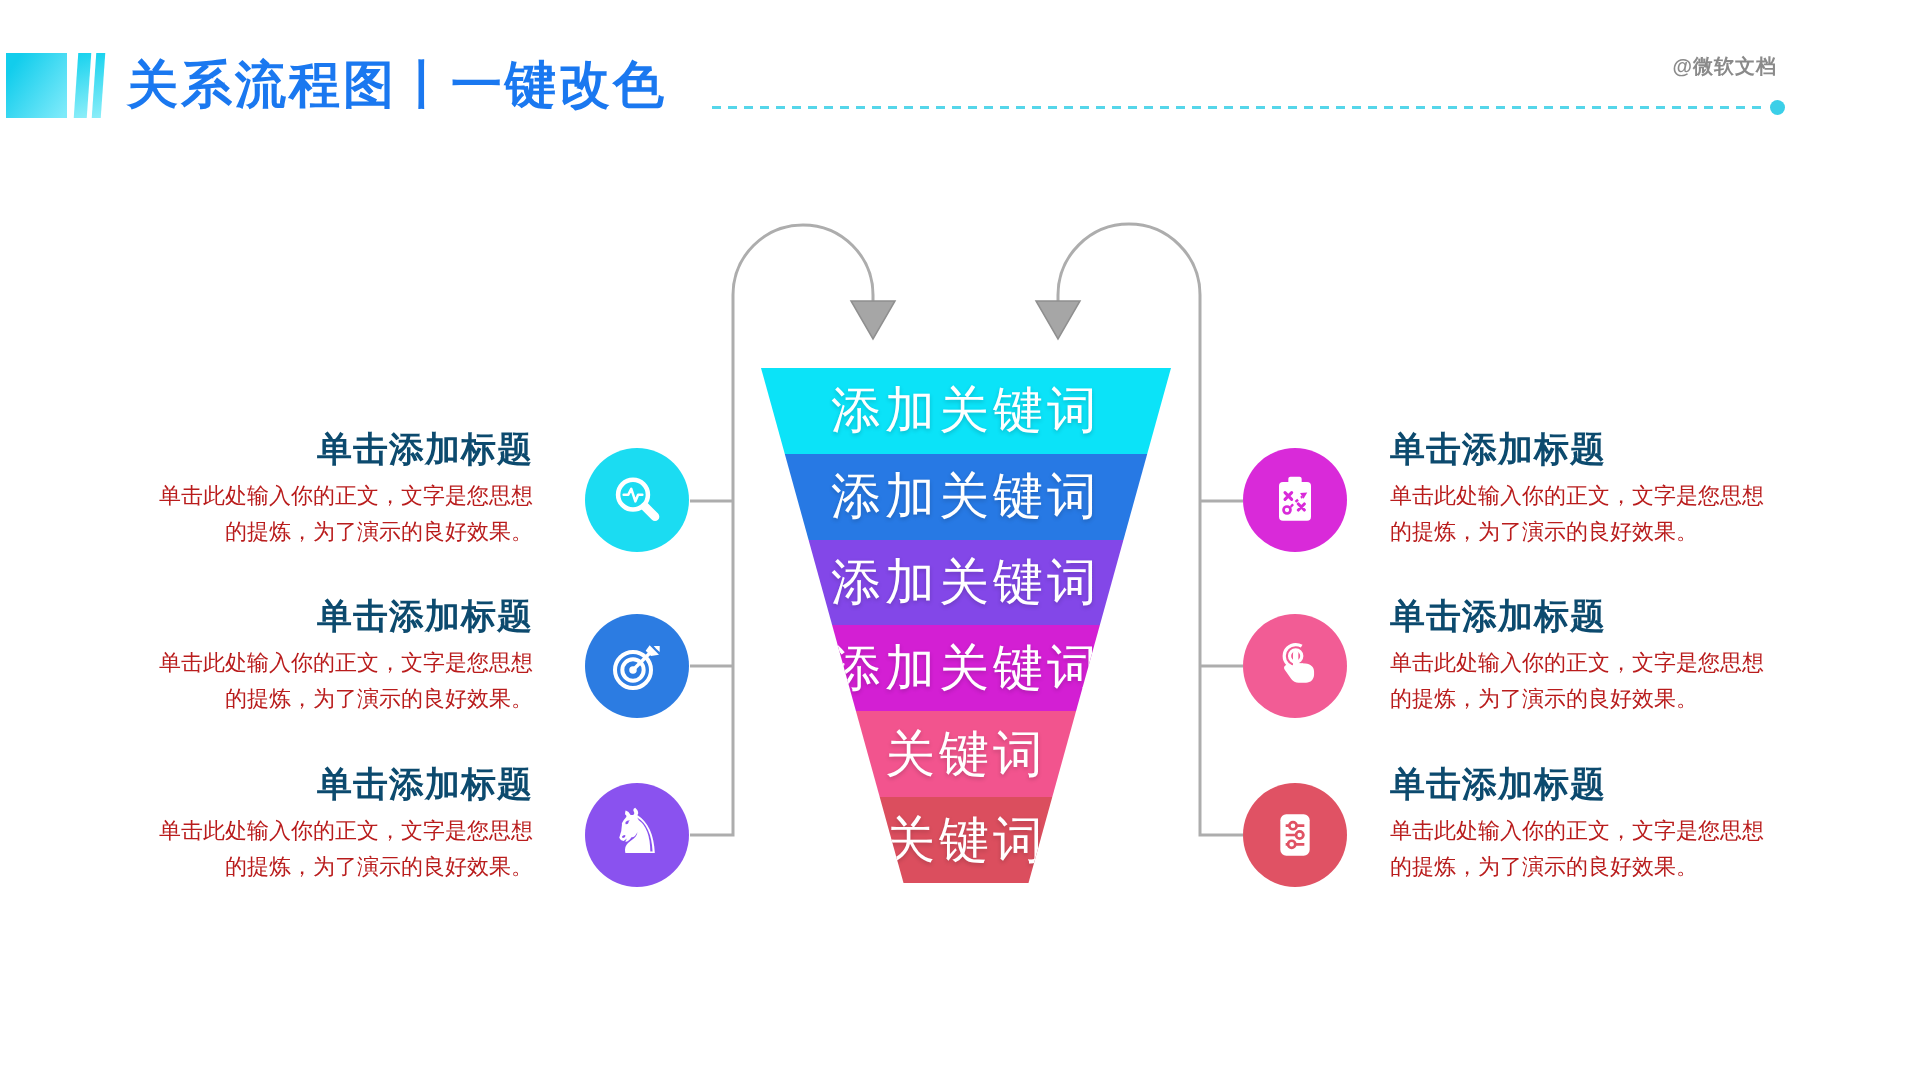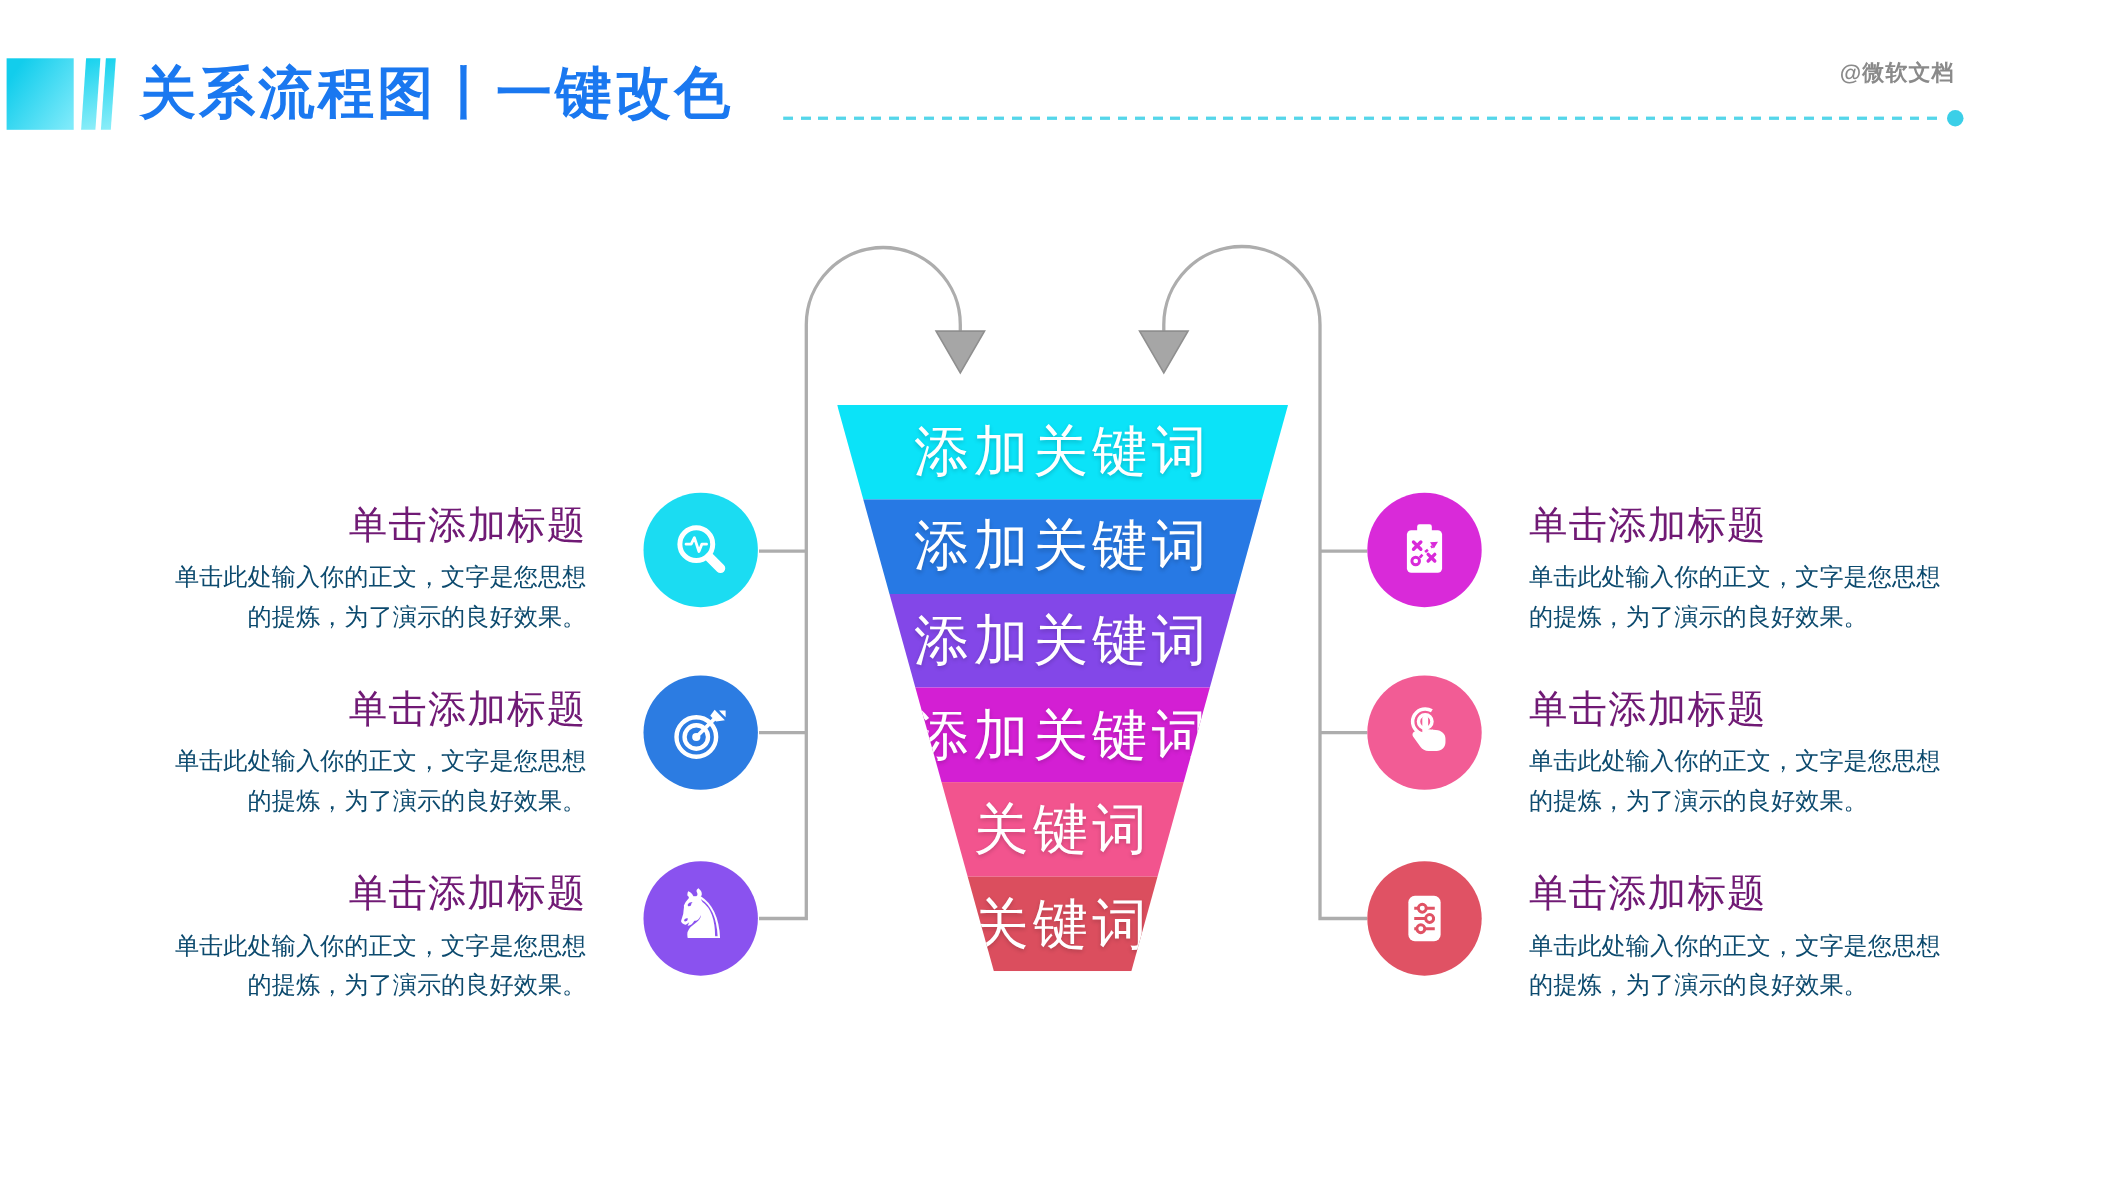--- a/index.html
+++ b/index.html
@@ -31,23 +31,23 @@
   .funnel { position:absolute; left:761px; top:368px; width:410px; height:515px;
     display:flex; flex-direction:column;
     clip-path:polygon(0 0, 100% 0, 65.24% 100%, 34.76% 100%); }
   .band { flex:1; display:flex; align-items:center; justify-content:center; }
   .band-label { color:#ffffff; font-size:50px; font-weight:400; letter-spacing:4px;
     text-shadow:0 2px 4px rgba(0,0,0,0.18); }
   
   .item { position:absolute; width:380px; }
   .item.left  { left:153px; text-align:right; }
   .item.right { left:1390px; text-align:left; }
-  .item-title { font-size:35px; font-weight:400; color:#701a75; letter-spacing:1px;
-    line-height:42px; margin-bottom:8px;margin-top:29px; }
-  .item-body { font-size:22px; color:#0c4a6e; line-height:36px; }
+  .item-title { font-size:35px; font-weight:700; color:#0c4a6e; letter-spacing:1px;
+    line-height:42px; margin-bottom:8px; }
+  .item-body { font-size:22px; color:#b91c1c; line-height:36px; }
   
   .icon-circle { position:absolute; width:104px; height:104px; border-radius:50%;
     display:flex; align-items:center; justify-content:center; }
   .icon-circle svg { width:64px; height:64px; display:block; }
   .knight-glyph { font-family:"DejaVu Sans",sans-serif; font-size:62px; line-height:1;
     color:#ffffff; transform:translateY(-3px); }
   .col-l { left:585px; } .col-r { left:1243px; }
   .row-1 { top:448px; } .row-2 { top:614px; } .row-3 { top:783px; }
 </style>
 </head>

